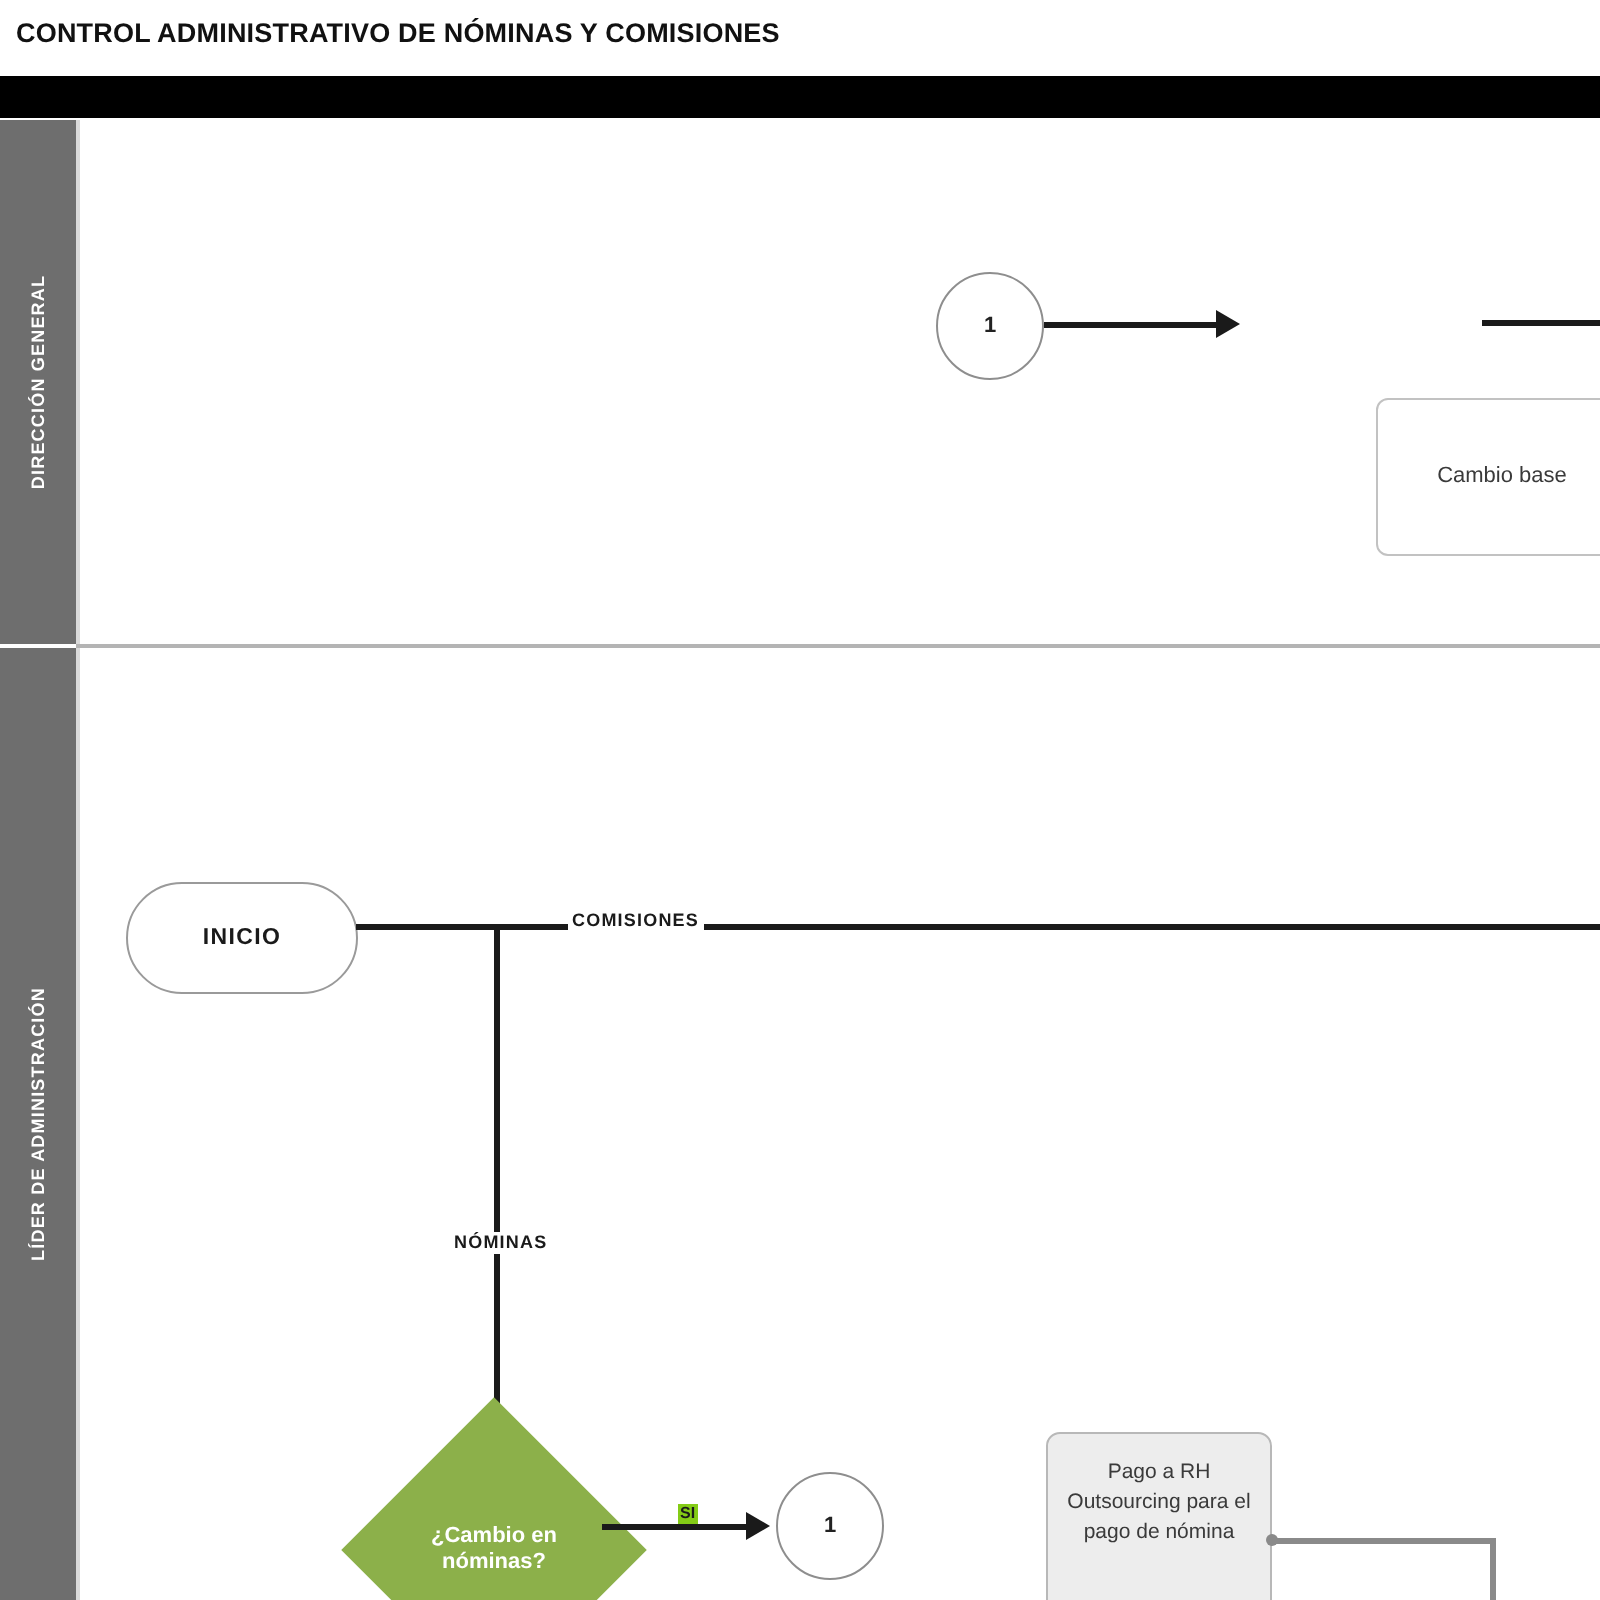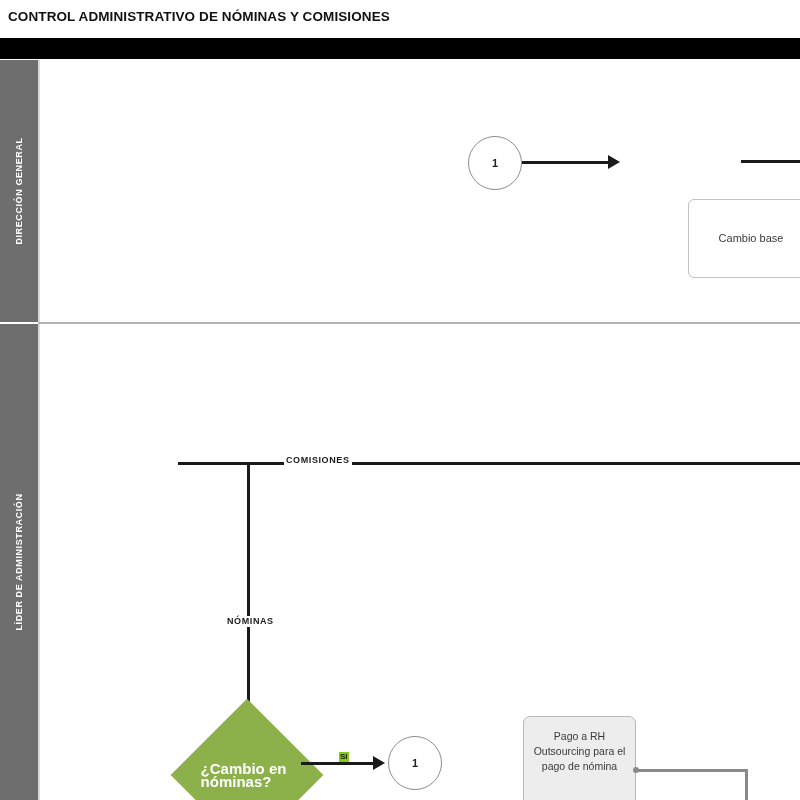--- a/index.html
+++ b/index.html
@@ -147,22 +147,23 @@
     position: absolute;
     left: 0; top: 0;
     width: 100%;
     height: 100%;
     background: #8CB04A;
     transform: rotate(45deg);
   }
   .decision .dlabel {
     position: relative;
     z-index: 2;
+    text-align: center;
     color: #ffffff;
-    font-size: 15px;
+    font-size: 11px;
     font-weight: bold;
     line-height: 13px;
     width: 86%;
   }
 
   
   .line-h {
     position: absolute;
     background: #1a1a1a;
     height: 3px;
@@ -254,20 +255,23 @@
   <div class="line-h" style="left:522px; top:161px; width:86px;"></div>
   <div class="arrow-right" style="left:608px; top:155px;"></div>
 
 
   <div class="line-h" style="left:741px; top:160px; width:59px;"></div>
 
   <div class="note" style="left:688px; top:199px; width:126px; height:79px;">
     <span>Cambio base</span>
   </div>
 
+  <div class="terminator" style="left:63px; top:441px; width:116px; height:56px;">
+    <span>INICIO</span>
+  </div>
 
   <div class="line-h" style="left:178px; top:462px; width:622px;"></div>
   <div class="edge-label" style="left:284px; top:455px;">COMISIONES</div>
 
   <div class="line-v" style="left:247px; top:462px; height:252px;"></div>
   <div class="arrow-down" style="left:242px; top:708px;"></div>
   <div class="edge-label" style="left:225px; top:616px;">NÓMINAS</div>
 
   <div class="decision" style="left:193px; top:721px; width:108px; height:108px;">
     <div class="diamond"></div>

